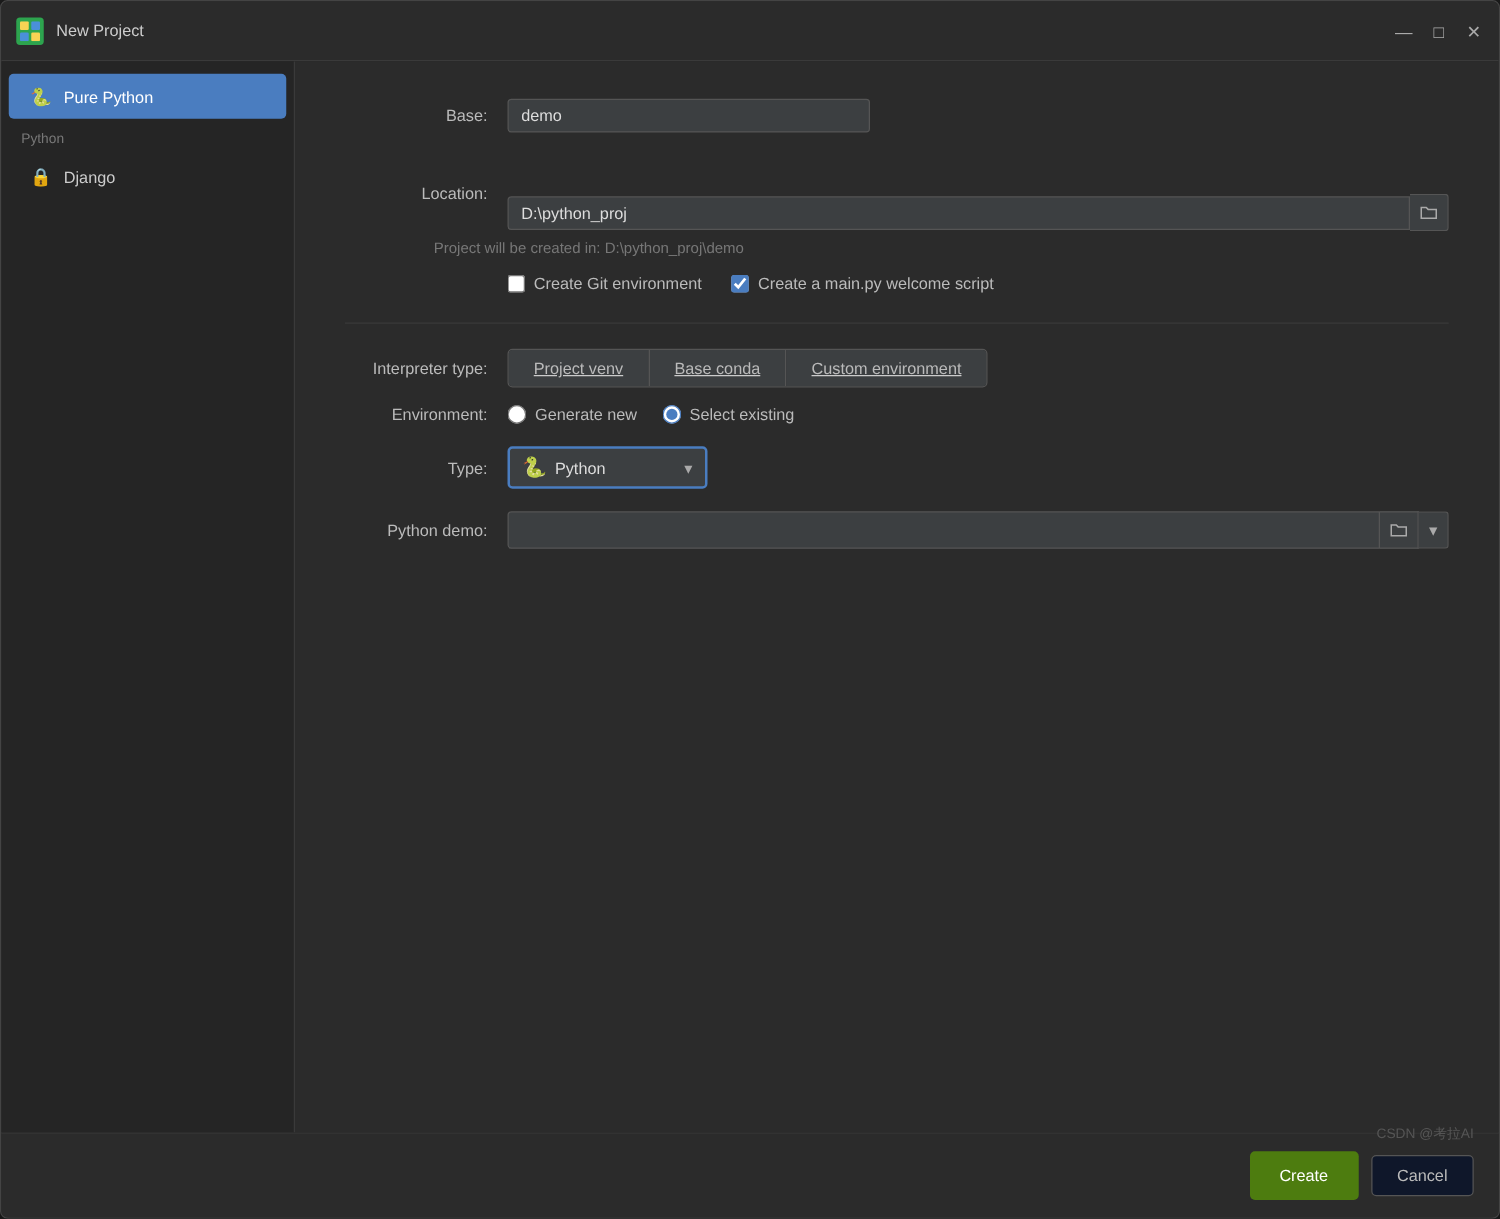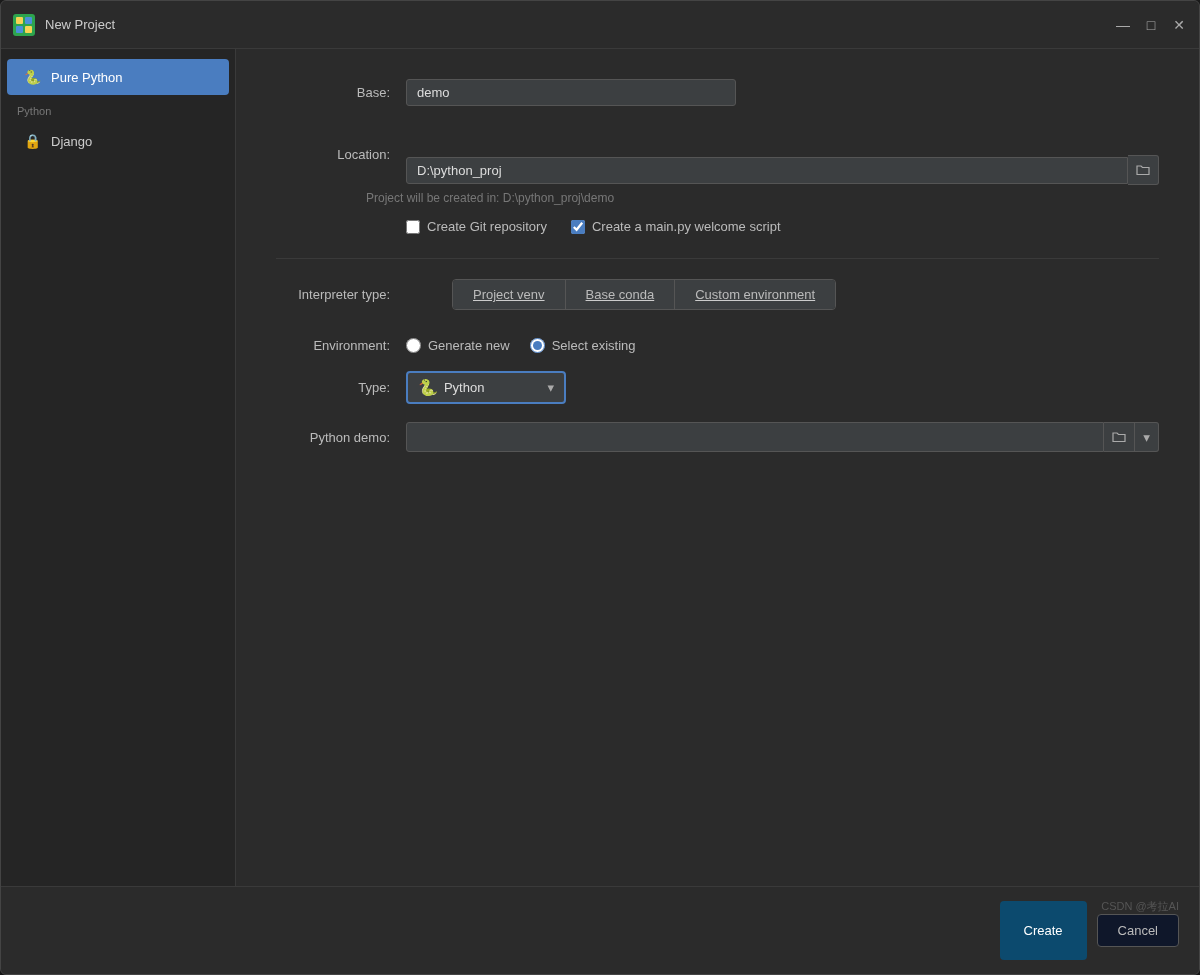--- a/index.html
+++ b/index.html
@@ -127,21 +127,21 @@
       padding-right: 16px;
       flex-shrink: 0;
     }
     .form-input {
       background: #3c3f41;
       border: 1px solid #555;
       border-radius: 3px;
       color: #ddd;
       font-size: 13px;
       padding: 5px 10px;
-      width: 330px;
+      width: 290px;
       outline: none;
     }
     .location-row {
       display: flex;
       align-items: center;
       margin-bottom: 6px;
     }
     .folder-btn {
       background: #3c3f41;
       border: 1px solid #555;
@@ -150,21 +150,21 @@
       color: #aaa;
       padding: 5px 8px;
       cursor: pointer;
       height: 30px;
       display: flex;
       align-items: center;
     }
     .hint-text {
       color: #777;
       font-size: 12px;
-      margin-left: 90px;
+      margin-left: 71px;
       margin-bottom: 14px;
     }
     .checkboxes-row {
       display: flex;
       align-items: center;
       margin-left: 130px;
       margin-bottom: 24px;
       gap: 24px;
     }
     .checkbox-label {
@@ -182,22 +182,21 @@
       cursor: pointer;
     }
     .section-divider {
       height: 1px;
       background: #3a3a3a;
       margin: 4px 0 20px;
     }
     .interpreter-row {
       display: flex;
       align-items: center;
-      margin-bottom: 28px;
-      gap: 46px;
+      margin-bottom: 14px;
     }
     .tab-group {
       display: flex;
       border: 1px solid #555;
       border-radius: 4px;
       overflow: hidden;
       text-decoration: underline;
     }
     .tab-btn {
       background: #3c3f41;
@@ -289,25 +288,25 @@
       display: flex;
       justify-content: flex-end;
       align-items: center;
       padding: 14px 20px;
       border-top: 1px solid #3a3a3a;
       gap: 10px;
       background: #2b2b2b;
       border-radius: 0 0 6px 6px;
     }
     .btn-create {
-      background: #0c4a6e;
+      background: #4d7c0f;
       color: #fff;
       border: none;
       border-radius: 4px;
-      padding: 22px 24px;
+      padding: 12px 24px;
       font-size: 13px;
       cursor: pointer;
       font-weight: 500;
     }
     .btn-cancel {
       background: #0f172a;
       color: #bbb;
       border: 1px solid #555;
       border-radius: 4px;
       padding: 8px 20px;
@@ -391,21 +390,21 @@
             </svg>
           </button>
         </div>
       </div>
 
       <div class="hint-text">Project will be created in: D:\python_proj\demo</div>
 
       <div class="checkboxes-row">
         <label class="checkbox-label">
           <input type="checkbox" style="">
-          <span>Create Git repository</span>
+          <span>Create Git environment</span>
         </label>
         <label class="checkbox-label">
           <input type="checkbox" checked="" style="">
           <span>Create a main.py welcome script</span>
         </label>
       </div>
 
       <div class="section-divider"></div>
 
       <div class="interpreter-row">

